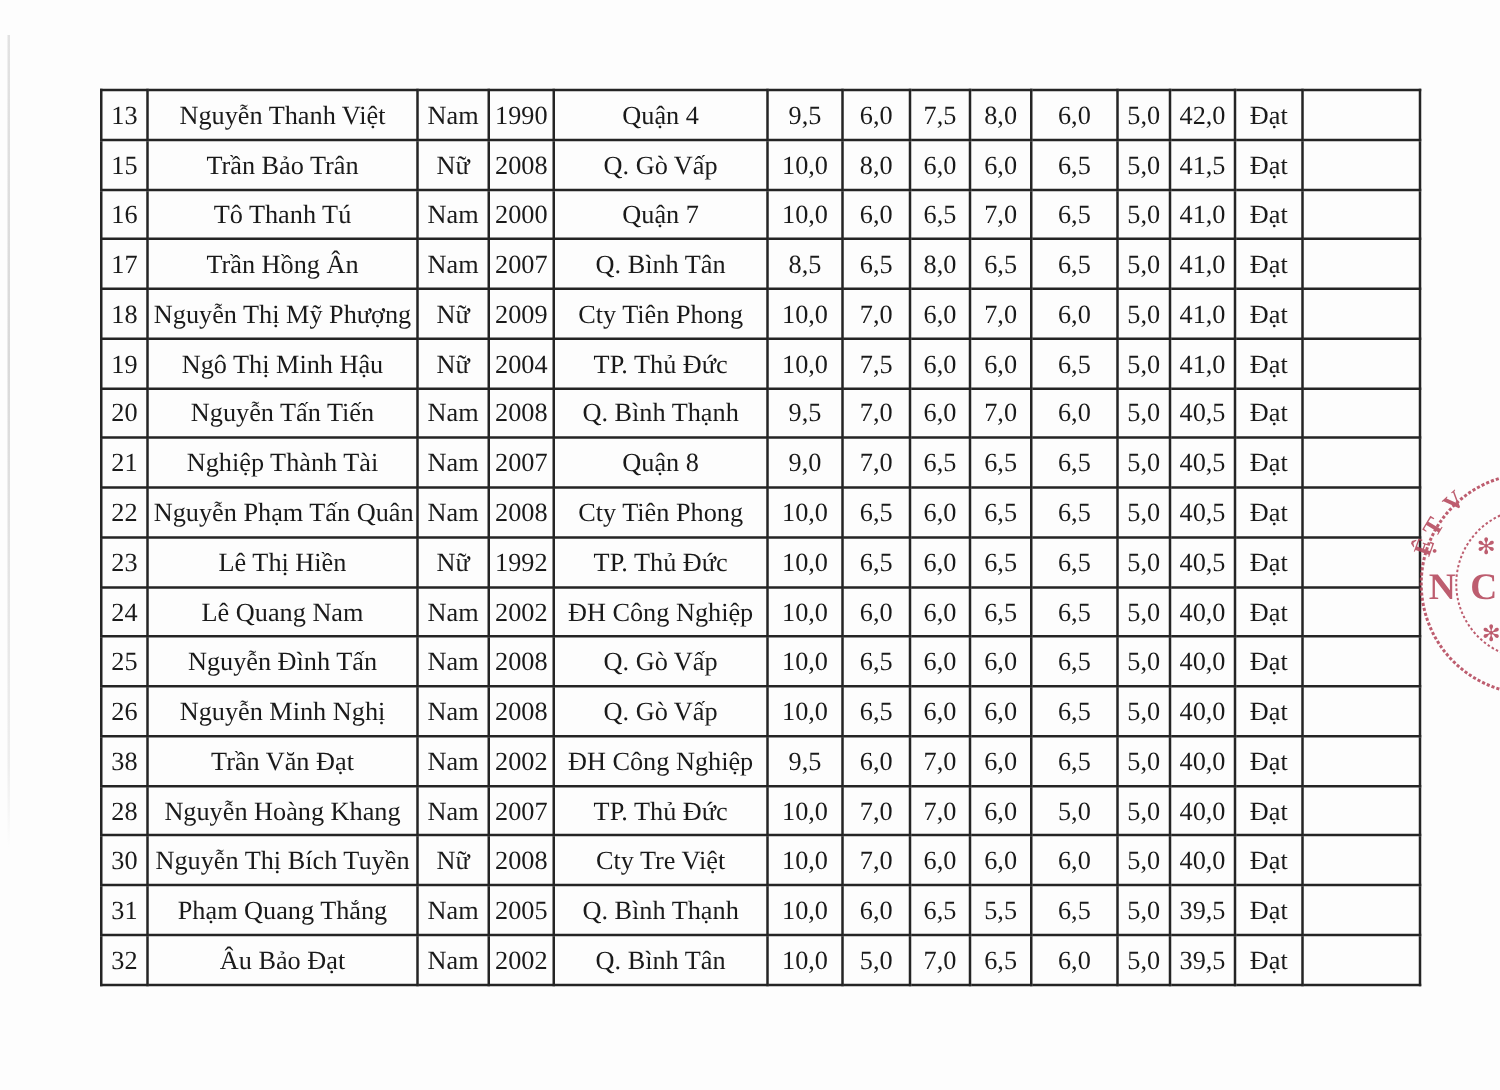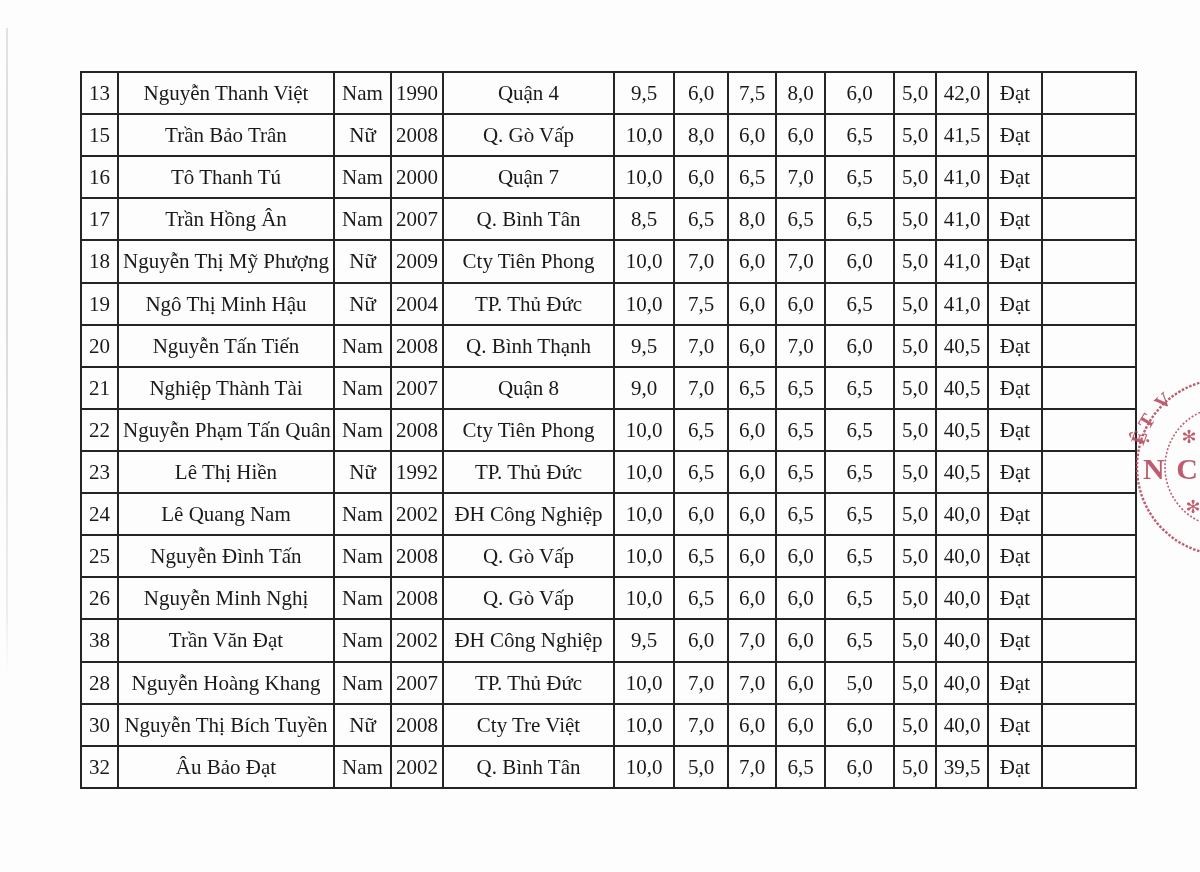--- a/index.html
+++ b/index.html
@@ -333,20 +333,36 @@
           <td class="ac">Nữ</td>
           <td class="ac">2008</td>
           <td class="ac">Cty Tre Việt</td>
           <td class="ac">10,0</td>
           <td class="ac">7,0</td>
           <td class="ac">6,0</td>
           <td class="ac">6,0</td>
           <td class="ac">6,0</td>
           <td class="ac">5,0</td>
           <td class="ac">40,0</td>
+          <td class="ac">Đạt</td>
+          <td class="ac"></td>
+        </tr>
+        <tr>
+          <td class="ac">31</td>
+          <td class="al">Phạm Quang Thắng</td>
+          <td class="ac">Nam</td>
+          <td class="ac">2005</td>
+          <td class="ac">Q. Bình Thạnh</td>
+          <td class="ac">10,0</td>
+          <td class="ac">6,0</td>
+          <td class="ac">6,5</td>
+          <td class="ac">5,5</td>
+          <td class="ac">6,5</td>
+          <td class="ac">5,0</td>
+          <td class="ac">39,5</td>
           <td class="ac">Đạt</td>
           <td class="ac"></td>
         </tr>
         <tr>
           <td class="ac">32</td>
           <td class="al">Âu Bảo Đạt</td>
           <td class="ac">Nam</td>
           <td class="ac">2002</td>
           <td class="ac">Q. Bình Tân</td>
           <td class="ac">10,0</td>

